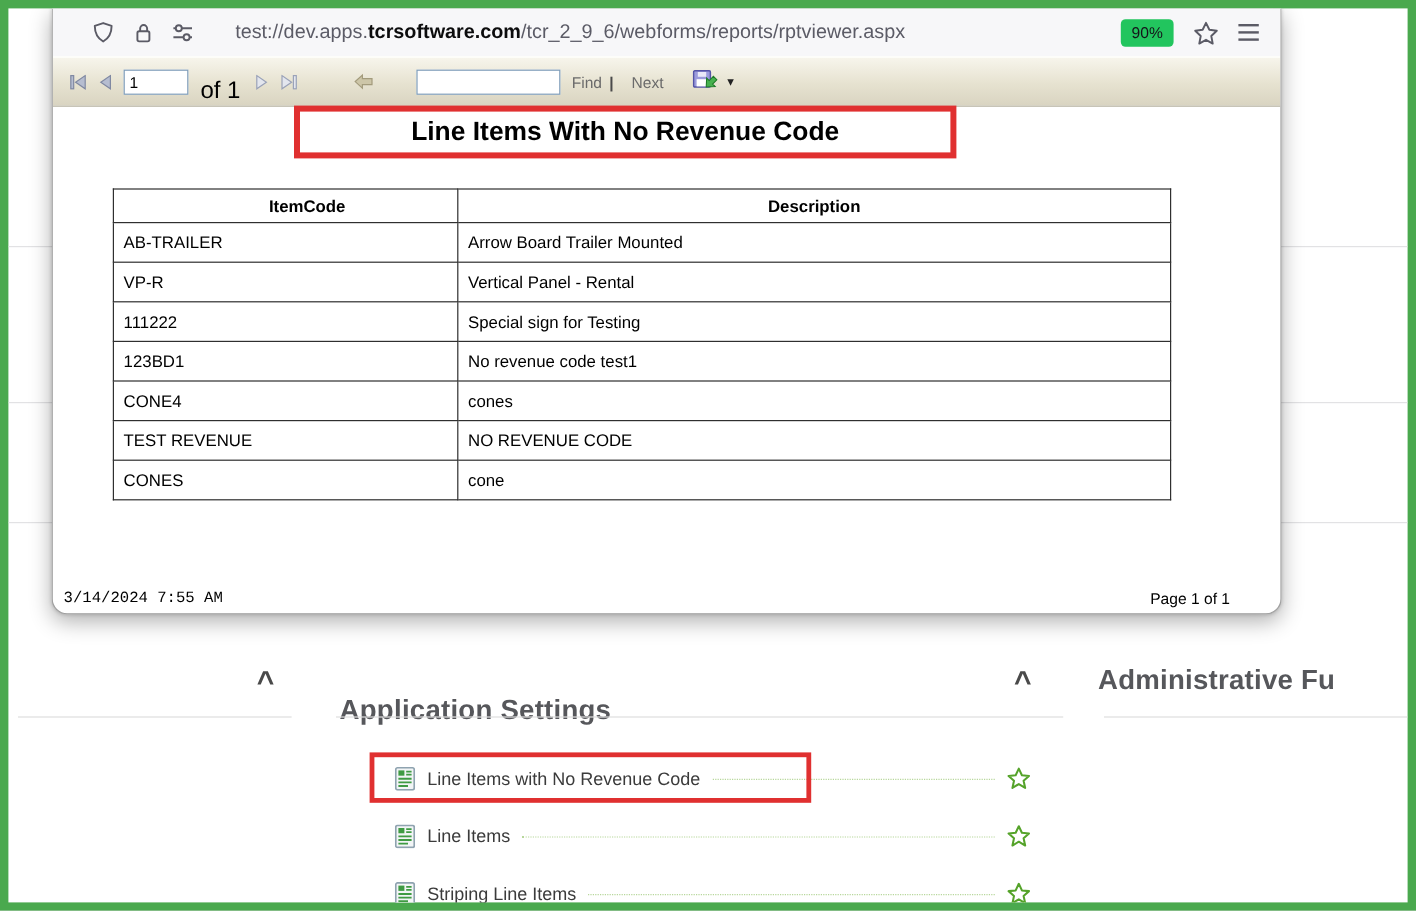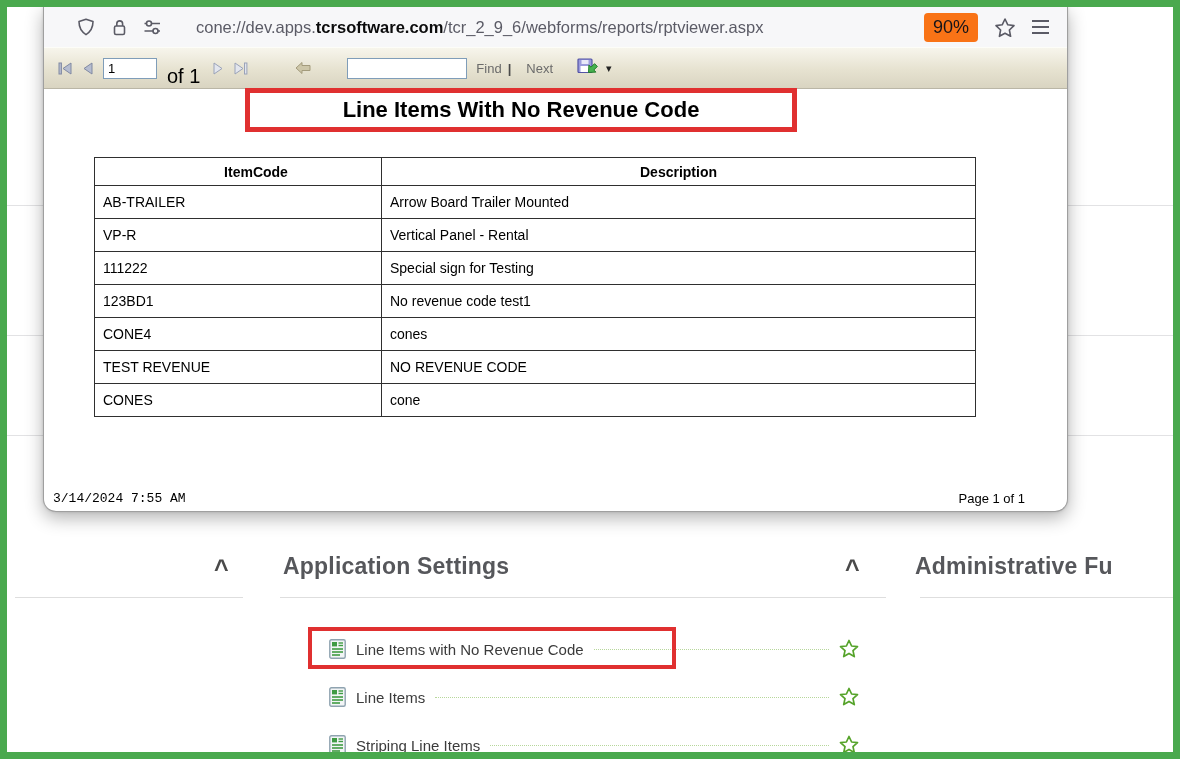--- a/index.html
+++ b/index.html
@@ -31,22 +31,22 @@
 
   
   .urlbar { height:40px; background:#f7f7f9; display:flex; align-items:center; padding:0 18px 0 32px; }
   .urlbar svg { flex:0 0 auto; }
   .chrome-ic { margin-right:14px; cursor:pointer; }
   .url-text { margin-left:20px; width:688px; overflow:hidden; white-space:nowrap; font-size:16.5px;
               color:#5b5b66; cursor:text;
               -webkit-mask-image:linear-gradient(to right,#000 95%,transparent);
               mask-image:linear-gradient(to right,#000 95%,transparent); }
   .url-domain { color:#0c0c0d; font-weight:bold; }
-  .zoom-badge { margin-left:auto; background:#f97316; border-radius:4px; padding:4px 9px;
-                font-size:18px; color:#15141a; cursor:pointer;text-align:center; }
+  .zoom-badge { margin-left:auto; background:#22c55e; border-radius:4px; padding:4px 9px;
+                font-size:13px; color:#15141a; cursor:pointer;text-align:center; }
   .bookmark { margin-left:16px; cursor:pointer; }
   .menu-btn { margin-left:16px; cursor:pointer; display:flex; flex-direction:column; gap:4px; }
   .menu-btn i { display:block; width:17px; height:2px; background:#5b5b66; }
 
   
   .rv-toolbar { height:42px; background:linear-gradient(#f7f5ec,#e6e2d0 55%,#d9d4c1);
                 border-top:1px solid #fdfdf8; border-bottom:1px solid #bab6a6;
                 display:flex; align-items:center; padding-left:14px; font-size:13px; color:#6b6b6b; }
   .nav-btn { margin-right:9px; cursor:pointer; display:inline-flex; }
   .page-input { width:54px; height:21px; border:1px solid #7f9db9; font-size:13px; padding:1px 4px;
@@ -75,21 +75,21 @@
 </head>
 <body>
 
 <div class="shot">
 
   <div class="pg-line" style="top:198px"></div>
   <div class="pg-line" style="top:328px"></div>
   <div class="pg-line" style="top:428px"></div>
 
   <span class="collapse" style="left:207px; top:552px">^</span>
-  <div class="sec-title" style="left:276px; top:546px">Application Settings</div>
+  <div class="sec-title" style="left:276px; top:571px">Application Settings</div>
   <span class="collapse" style="left:838px; top:552px">^</span>
   <div class="sec-title" style="left:908px; top:546px">Administrative Fu</div>
   <div class="sec-line" style="left:8px; top:590px; width:228px"></div>
   <div class="sec-line" style="left:273px; top:590px; width:606px"></div>
   <div class="sec-line" style="left:913px; top:590px; width:253px"></div>
 
   <div class="rpt-row" style="top:622px">
     <svg class="doc-ic" width="17" height="20" viewBox="0 0 17 20">
       <rect x="0.8" y="0.8" width="15.4" height="18.4" rx="1.5" fill="#f2f5f6" stroke="#8fa3b0" stroke-width="1.4"></rect>
       <rect x="3" y="3" width="5" height="4.4" fill="#3f9b43"></rect>
@@ -149,21 +149,21 @@
       <svg class="chrome-ic" width="19" height="19" viewBox="0 0 19 19">
         <rect x="4.5" y="8" width="10" height="8.5" rx="1.5" fill="none" stroke="#5b5b66" stroke-width="1.6"></rect>
         <path d="M6.8 8 V5.8 A2.9 2.9 0 0 1 12.6 5.8 V8" fill="none" stroke="#5b5b66" stroke-width="1.6"></path>
       </svg>
       <svg class="chrome-ic" width="19" height="17" viewBox="0 0 19 17">
         <line x1="1.5" y1="4.5" x2="17" y2="4.5" stroke="#5b5b66" stroke-width="1.6"></line>
         <circle cx="6" cy="4.5" r="2.5" fill="#f7f7f9" stroke="#5b5b66" stroke-width="1.6"></circle>
         <line x1="1.5" y1="12" x2="17" y2="12" stroke="#5b5b66" stroke-width="1.6"></line>
         <circle cx="12.5" cy="12" r="2.5" fill="#f7f7f9" stroke="#5b5b66" stroke-width="1.6"></circle>
       </svg>
-      <div class="url-text"><span>cone://dev.apps.</span><span class="url-domain">tcrsoftware.com</span><span>/tcr_2_9_6/webforms/reports/rptviewer.aspx</span></div>
+      <div class="url-text"><span>test://dev.apps.</span><span class="url-domain">tcrsoftware.com</span><span>/tcr_2_9_6/webforms/reports/rptviewer.aspx</span></div>
       <span class="zoom-badge">90%</span>
       <svg class="bookmark" width="22" height="21" viewBox="0 0 22 21">
         <polygon points="11,2 13.8,7.8 20,8.6 15.4,13 16.6,19.3 11,16.2 5.4,19.3 6.6,13 2,8.6 8.2,7.8" fill="none" stroke="#5b5b66" stroke-width="1.6" stroke-linejoin="round"></polygon>
       </svg>
       <span class="menu-btn">
           <i></i>
           <i></i>
           <i></i>
         </span>
     </div>

